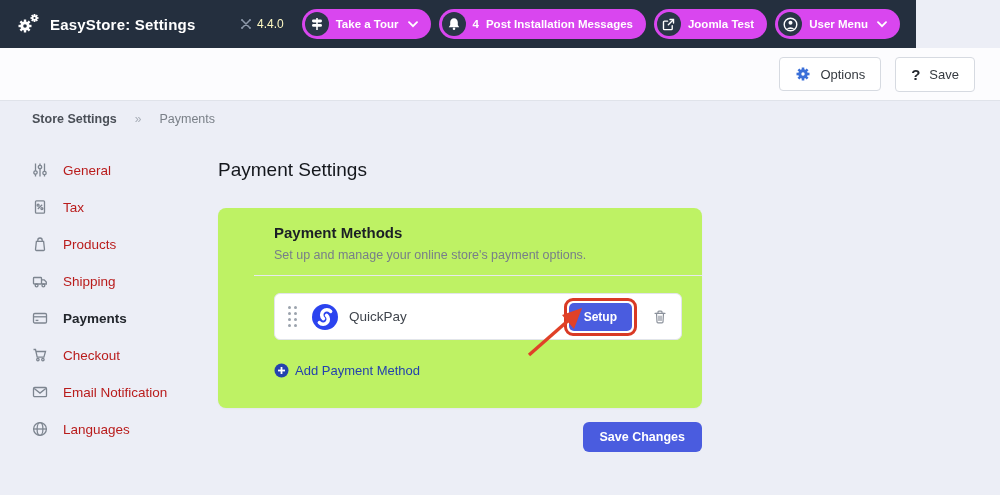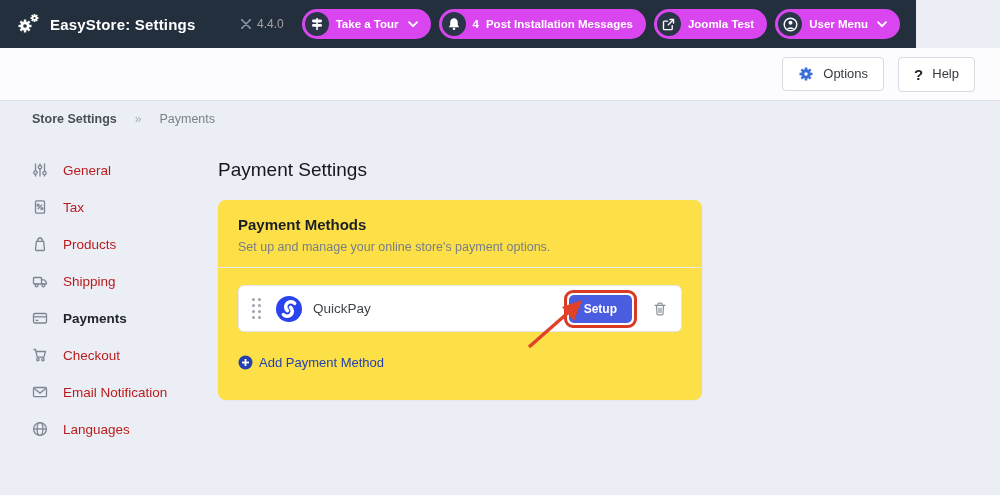--- a/index.html
+++ b/index.html
@@ -5,51 +5,51 @@
   * { margin:0; padding:0; box-sizing:border-box; }
   html,body { width:1000px; height:495px; overflow:hidden; }
   body { font-family:"Liberation Sans", sans-serif; background:#eceef6; position:relative; }
 
   
   .navbar { position:absolute; top:0; left:0; width:916px; height:48px;
     background:#242f3e; display:flex; align-items:center; padding:0 16px; }
   .brand { display:flex; align-items:center; gap:10px; }
   .brand-title { color:#fff; font-size:15px; font-weight:bold; letter-spacing:.2px; }
   .nav-right { margin-left:auto; display:flex; align-items:center; gap:8px; }
-  .version { display:flex; align-items:center; gap:5px; color:#a3a3a3; font-size:12px; margin-right:10px; }
+  .version { display:flex; align-items:center; gap:5px; color:#fef9c3; font-size:12px; margin-right:10px; }
   .pill { display:flex; align-items:center; gap:7px; background:#d946ef; border-radius:16px;
     height:30px; padding:0 13px 0 3px; color:#fff; font-size:11.5px; font-weight:bold; cursor:pointer; border:none; }
   .icon-circle { width:24px; height:24px; border-radius:50%; background:#2a3647;
     display:flex; align-items:center; justify-content:center; flex:none; }
   .pill .chev { margin-left:2px; display:flex; }
 
   
   .toolbar { position:absolute; top:48px; left:0; width:1000px; height:53px; background:#fcfcfe;
     border-bottom:1px solid #e0e3ea; display:flex; align-items:center; justify-content:flex-end;
     padding-right:25px; gap:14px; }
-  .tb-btn { display:flex; gap:9px; background:#fff; border:1px solid #d6dae1;
+  .tb-btn { display:flex; align-items:center; gap:9px; background:#fff; border:1px solid #d6dae1;
     border-radius:4px; padding:8px 15px; font-size:13px; color:#353a40; font-family:inherit; cursor:pointer; }
   .q-mark { font-weight:bold; font-size:15px; color:#23272d; }
 
   
   .breadcrumb { position:absolute; top:112px; left:32px; font-size:12.5px; display:flex; gap:18px; align-items:center; }
   .crumb-root { color:#4a4f57; font-weight:bold; cursor:pointer; }
   .crumb-sep { color:#a8aeb8; font-size:12px; }
   .crumb-current { color:#7a8088; }
 
   .sidebar { position:absolute; top:159px; left:32px; width:176px; }
   .side-item { display:flex; align-items:center; gap:15px; height:22px; margin-bottom:15px;
     font-size:13.5px; color:#b91c1c; cursor:pointer; }
   .side-item svg { flex:none; }
   .side-item.active { color:#22262c; font-weight:bold; }
 
   .main { position:absolute; top:158px; left:218px; width:484px; }
   .page-title { font-size:19px; font-weight:normal; color:#14171c; line-height:24px; }
-  .card { margin-top:18px; background:#fde047; border-radius:8px; position:relative;
-    box-shadow:0 1px 2px rgba(30,40,60,.04); }
+  .card { margin-top:26px; background:#bef264; border-radius:8px; position:relative;
+    box-shadow:0 1px 2px rgba(30,40,60,.04);padding-left:36px; }
   .card-head { padding:16px 20px 12px; }
   .card-title { font-size:15px; font-weight:bold; color:#1b1f25; line-height:18px; }
   .card-sub { font-size:12.5px; color:#777e89; margin-top:6px; line-height:15px; }
   .divider { border-top:1px solid #e7e9ef; }
 
   .method-row { margin:17px 20px 0; border:1px solid #e2e5ea; border-radius:6px; height:47px;
     display:flex; align-items:center; padding:0 13px; background:#fff; }
   .drag-handle { display:grid; grid-template-columns:repeat(2,3px); grid-auto-rows:3px; gap:3px; cursor:grab; margin-right:14px; }
   .drag-handle i { background:#9ba3ad; border-radius:50%; }
   .method-name { font-size:13.5px; color:#40454d; font-weight:500; margin-left:10px; }
@@ -177,21 +177,21 @@
             <line x1="12.6" y1="3.4" x2="3.4" y2="12.6"></line>
         </g>
         <circle cx="8" cy="8" r="4.7" fill="#3a6fd8"></circle>
           <circle cx="8" cy="8" r="1.7" fill="#fff"></circle>
       </svg>
     </span>
     <span>Options</span>
   </button>
   <button class="tb-btn">
     <span class="q-mark">?</span>
-    <span>Help</span>
+    <span>Save</span>
   </button>
 </div>
 
 <div class="breadcrumb">
   <span class="crumb-root">Store Settings</span>
   <span class="crumb-sep">»</span>
   <span class="crumb-current">Payments</span>
 </div>
 
 <div class="sidebar">
@@ -338,13 +338,16 @@
         <svg width="15" height="15" viewBox="0 0 15 15">
           <circle cx="7.5" cy="7.5" r="7" fill="#2442ae"></circle>
           <line x1="7.5" y1="4" x2="7.5" y2="11" stroke="#fff" stroke-width="1.8"></line>
           <line x1="4" y1="7.5" x2="11" y2="7.5" stroke="#fff" stroke-width="1.8"></line>
         </svg>
       </span>
       <span>Add Payment Method</span>
     </div>
   </div>
 
+  <div class="save-row">
+    <button class="save-btn">Save Changes</button>
+  </div>
 </div>
 
 </body></html>

